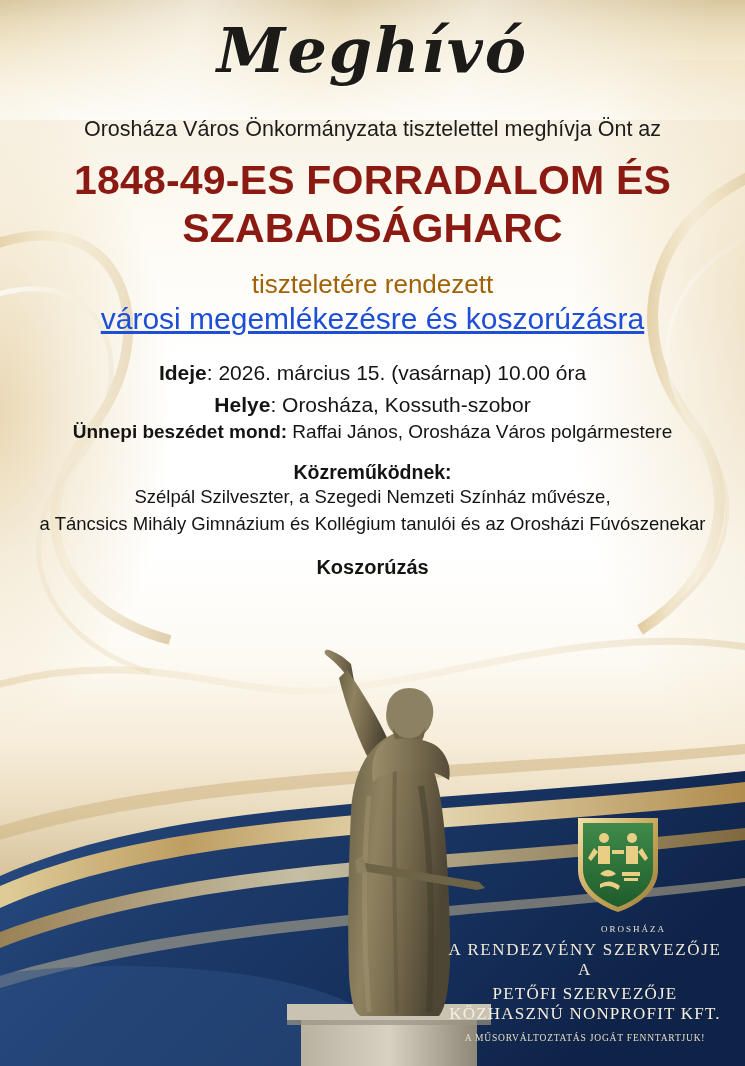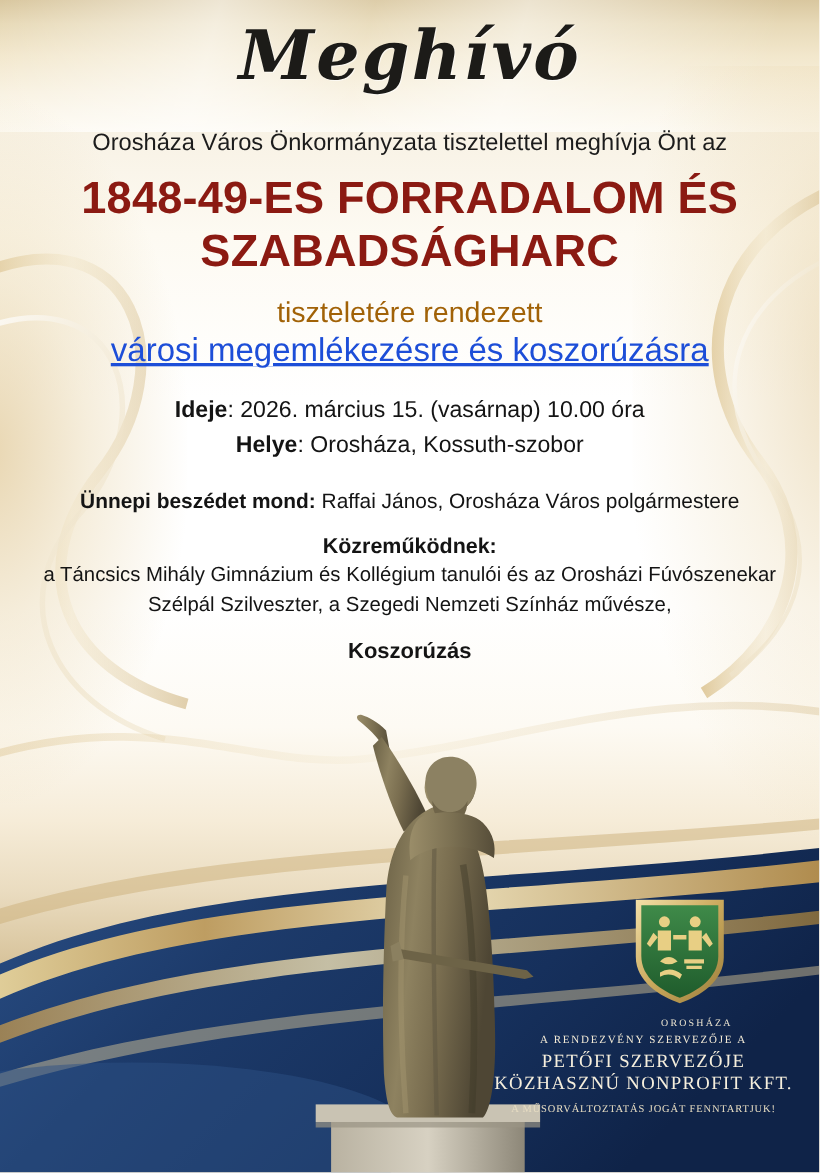--- a/index.html
+++ b/index.html
@@ -131,21 +131,21 @@
     text-decoration: underline;
   }
   .detail {
     margin-top: 20px;
     font-size: 21px;
     color: #141414;
     line-height: 1.5;
   }
   .detail b { font-weight: 700; }
   .speech {
-    margin-top: 26px;
+    margin-top: 1px;
     font-size: 19px;
     color: #141414;
   }
   .speech b { font-weight: 700; }
   .perf-title {
     margin-top: 18px;
     font-size: 19.5px;
     font-weight: 700;
     color: #141414;
   }
@@ -181,21 +181,21 @@
   .organiser {
     position: absolute;
     left: 440px;
     top: 940px;
     width: 290px;
     text-align: center;
     color: #f2ead6;
     font-family: "Liberation Serif", serif;
   }
   .org-line1 {
-    font-size: 10px;
+    font-size: 17px;
     letter-spacing: 1.6px;
   }
   .org-line2 {
     margin-top: 4px;
     font-size: 17px;
     letter-spacing: 1.2px;
     color: #f6efdd;
   }
   .org-line3 {
     font-size: 17px;
@@ -337,22 +337,22 @@
       <div>
         <b>Helye</b><span>: Orosháza, Kossuth-szobor</span>
       </div>
     </div>
 
     <div class="speech">
       <b>Ünnepi beszédet mond:</b><span> Raffai János, Orosháza Város polgármestere</span>
     </div>
 
     <div class="perf-title">Közreműködnek:</div>
+    <div class="perf-line">Szélpál Szilveszter, a Szegedi Nemzeti Színház művésze,</div>
     <div class="perf-line">a Táncsics Mihály Gimnázium és Kollégium tanulói és az Orosházi Fúvószenekar</div>
-    <div class="perf-line">Szélpál Szilveszter, a Szegedi Nemzeti Színház művésze,</div>
 
     <div class="wreath">Koszorúzás</div>
   </div>
 
   <div class="crest">
     <svg viewBox="0 0 96 104" width="96" height="104">
       <defs>
         <linearGradient id="crestgold" x1="0" y1="0" x2="1" y2="1">
           <stop offset="0%" stop-color="#f3e0a8"></stop>
           <stop offset="50%" stop-color="#c9a85c"></stop>

